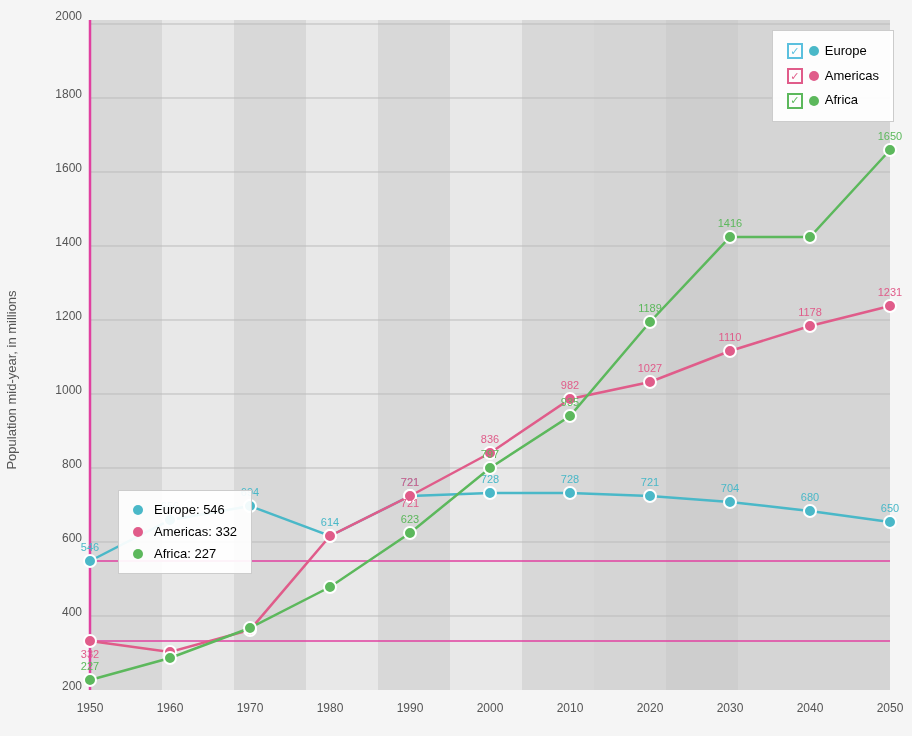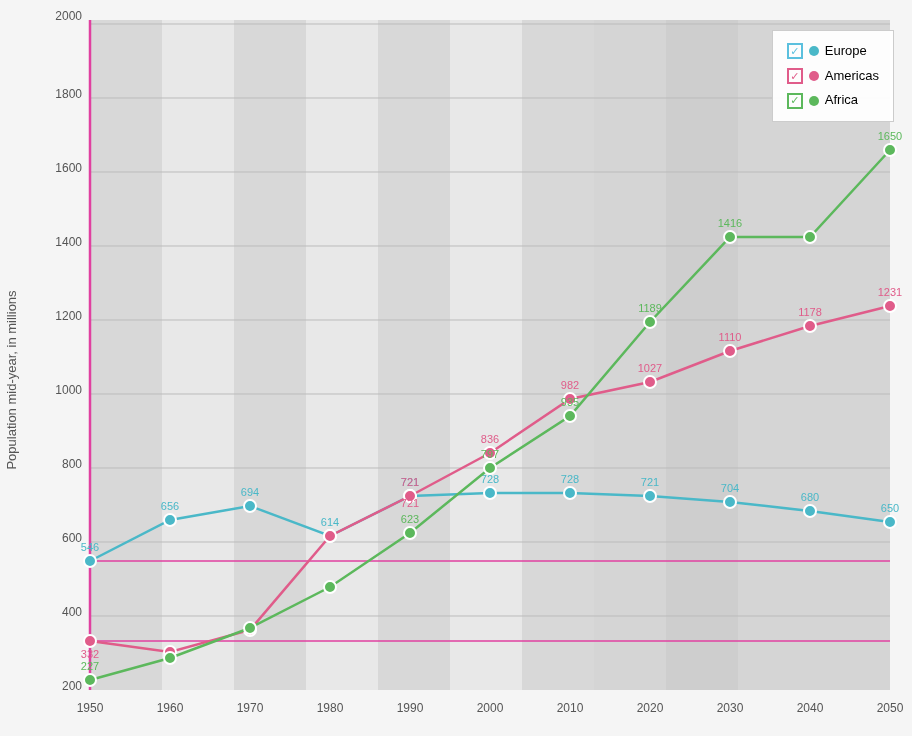--- a/index.html
+++ b/index.html
@@ -191,20 +191,34 @@
     <text x="570" y="406" text-anchor="middle" font-size="11" fill="#5cb85c">935</text>
     <text x="650" y="312" text-anchor="middle" font-size="11" fill="#5cb85c">1189</text>
     <text x="730" y="227" text-anchor="middle" font-size="11" fill="#5cb85c">1416</text>
     <text x="890" y="140" text-anchor="middle" font-size="11" fill="#5cb85c">1650</text>
 
     <text x="410" y="507" text-anchor="middle" font-size="11" fill="#e05c8a">721</text>
 
   </svg>
 
   
+  <div class="tooltip-box">
+    <div class="legend-item">
+      <span style="width:10px;height:10px;border-radius:50%;background:#4ab8c8;display:inline-block;margin-right:5px;"></span>
+      <span>Europe: 546</span>
+    </div>
+    <div class="legend-item">
+      <span style="width:10px;height:10px;border-radius:50%;background:#e05c8a;display:inline-block;margin-right:5px;"></span>
+      <span>Americas: 332</span>
+    </div>
+    <div class="legend-item">
+      <span style="width:10px;height:10px;border-radius:50%;background:#5cb85c;display:inline-block;margin-right:5px;"></span>
+      <span>Africa: 227</span>
+    </div>
+  </div>
 
   
   <div class="legend-box">
     <div class="legend-item">
       <div class="legend-checkbox">✓</div>
       <span style="width:10px;height:10px;border-radius:50%;background:#4ab8c8;display:inline-block;"></span>
       <span>Europe</span>
     </div>
     <div class="legend-item">
       <div class="legend-checkbox red">✓</div>

